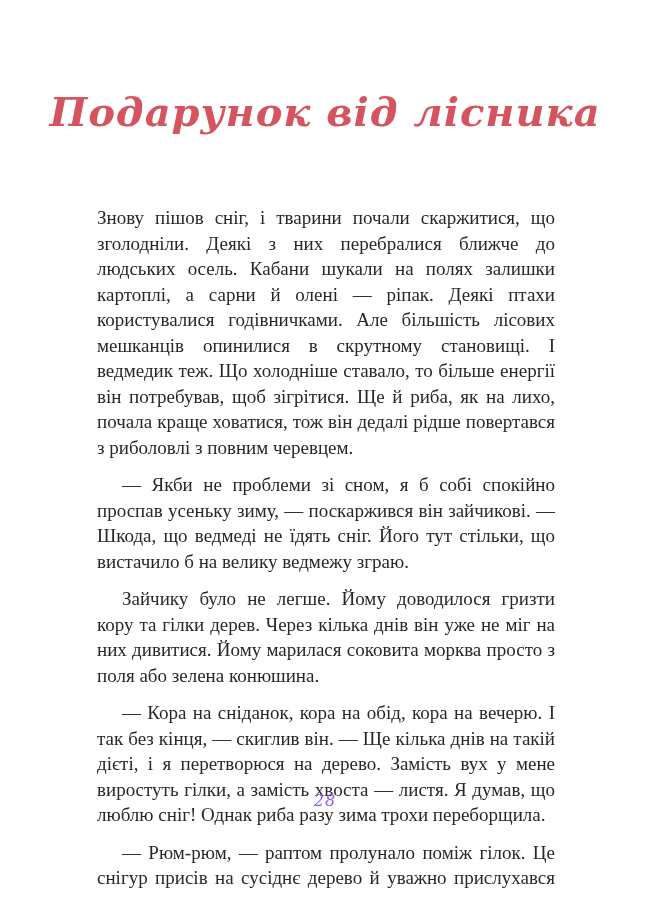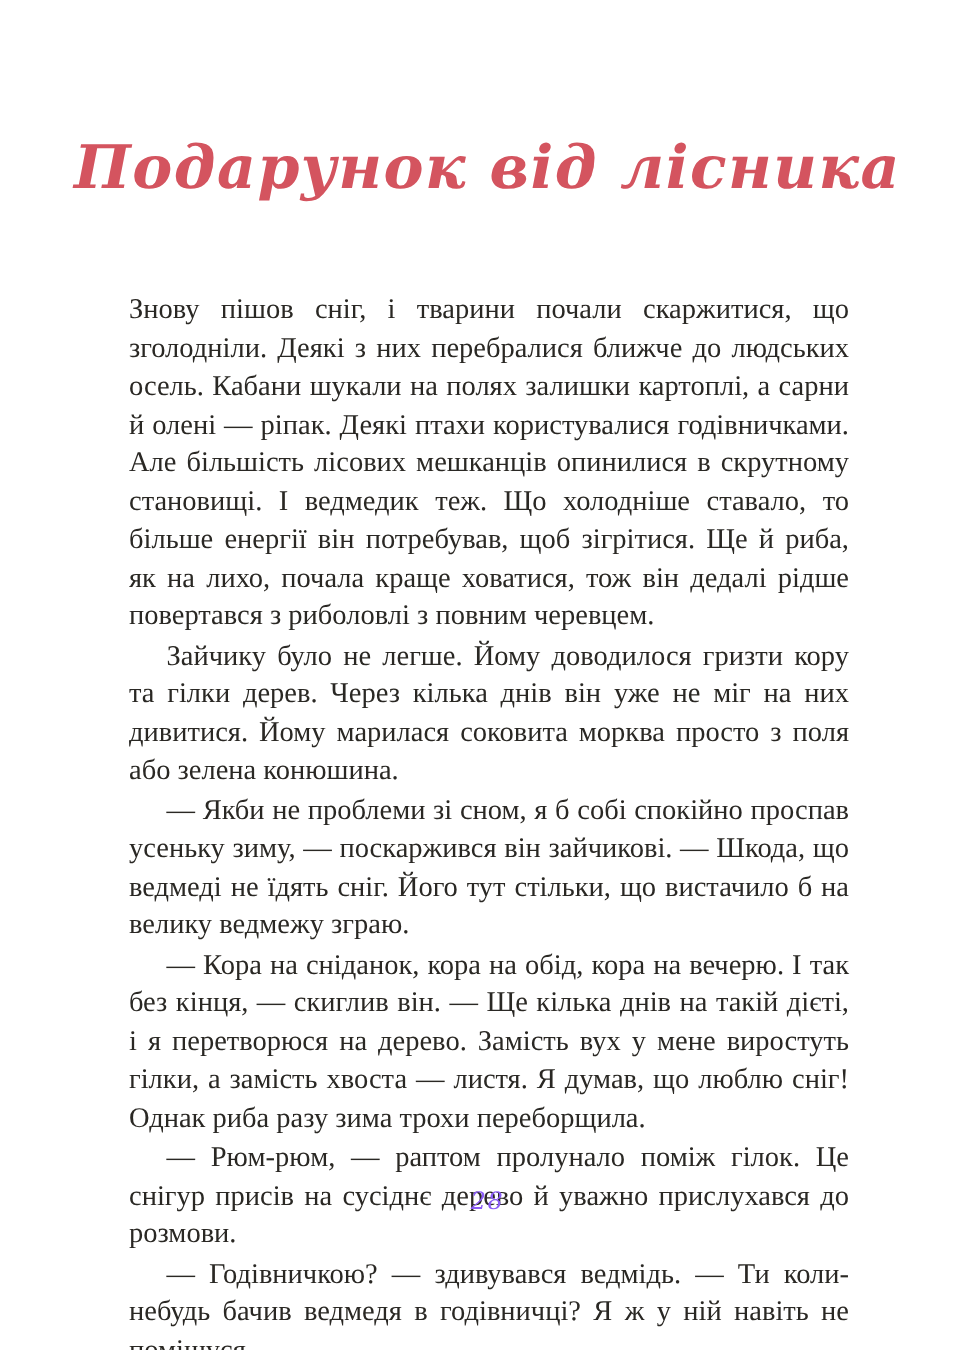--- a/index.html
+++ b/index.html
@@ -40,21 +40,21 @@
     left: 85px;
     width: 482px;
     font-family: "Liberation Serif", serif;
     font-size: 19px;
     line-height: 25.5px;
     color: #2a2824;
     text-align: justify;
   }
 
   .body-text p {
-    margin: 1px;
+    margin: 12px;
     text-indent: 0;
   }
 
   .body-text p.indent {
     text-indent: 25px;
   }
 
   .page-number {
     position: absolute;
     top: 791px;
@@ -69,21 +69,21 @@
   }
 </style>
 </head>
 <body>
 
 <div class="book-page">
   <h1 class="chapter-title">Подарунок від лісника</h1>
 
   <div class="body-text">
       <p>Знову пішов сніг, і тварини почали скаржитися, що зголодніли. Деякі з них перебралися ближче до людських осель. Кабани шукали на полях залишки картоплі, а сарни й олені — ріпак. Деякі птахи користувалися годівничками. Але більшість лісових мешканців опинилися в скрутному становищі. І ведмедик теж. Що холодніше ставало, то більше енергії він потребував, щоб зігрітися. Ще й риба, як на лихо, почала краще ховатися, тож він дедалі рідше повертався з риболовлі з повним черевцем.</p>
+      <p class="indent">— Якби не проблеми зі сном, я б собі спокійно проспав усеньку зиму, — поскаржився він зайчикові. — Шкода, що ведмеді не їдять сніг. Його тут стільки, що вистачило б на велику ведмежу зграю.</p>
       <p class="indent">Зайчику було не легше. Йому доводилося гризти кору та гілки дерев. Через кілька днів він уже не міг на них дивитися. Йому марилася соковита морква просто з поля або зелена конюшина.</p>
-      <p class="indent">— Якби не проблеми зі сном, я б собі спокійно проспав усеньку зиму, — поскаржився він зайчикові. — Шкода, що ведмеді не їдять сніг. Його тут стільки, що вистачило б на велику ведмежу зграю.</p>
       <p class="indent">— Кора на сніданок, кора на обід, кора на вечерю. І так без кінця, — скиглив він. — Ще кілька днів на такій дієті, і я перетворюся на дерево. Замість вух у мене виростуть гілки, а замість хвоста — листя. Я думав, що люблю сніг! Однак риба разу зима трохи переборщила.</p>
       <p class="indent">— Рюм-рюм, — раптом пролунало поміж гілок. Це снігур присів на сусіднє дерево й уважно прислухався до розмови.</p>
       <p class="indent">— Годівничкою? — здивувався ведмідь. — Ти коли-небудь бачив ведмедя в годівничці? Я ж у ній навіть не поміщуся.</p>
     </div>
 
   <div class="page-number">28</div>
 </div>
 
 </body></html>

